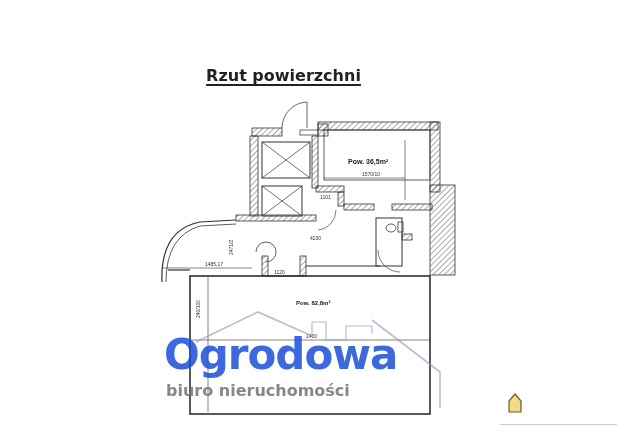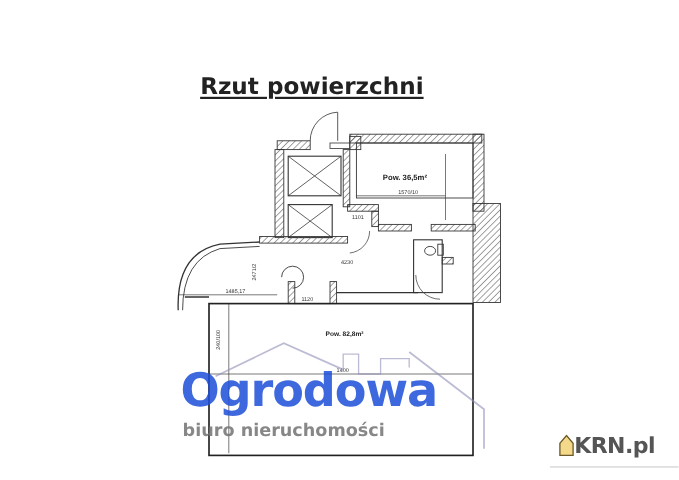--- a/index.html
+++ b/index.html
@@ -1,17 +1,17 @@
 <!DOCTYPE html>
 <html><head>
 <meta charset="utf-8">
 <style>
   html, body { margin:0; padding:0; }
   body { width:617px; height:436px; background:#ffffff; position:relative; overflow:hidden; font-family:"Liberation Sans", sans-serif; }
-  .title { position:absolute; left:0; width:567px; top:66px; text-align:center; font-family:"DejaVu Sans", sans-serif; font-weight:bold; font-size:21px; color:#222; }
+  .title { position:absolute; left:0; width:567px; top:66px; text-align:center; font-family:"DejaVu Sans", sans-serif; font-weight:bold; font-size:16px; color:#222; }
   .title span { text-decoration:underline; text-underline-offset:3px; text-decoration-thickness:2px; }
   svg.plan { position:absolute; left:0; top:0; }
   .lbl { font-family:"Liberation Sans", sans-serif; font-weight:bold; fill:#222; }
   .dim { font-family:"Liberation Sans", sans-serif; fill:#333; }
   .wm1 { position:absolute; left:164px; top:330px; font-family:"DejaVu Sans", sans-serif; font-weight:bold; font-size:42px; color:#1d4ed8; opacity:0.85; letter-spacing:-1px; }
   .wm2 { position:absolute; left:166px; top:381px; font-family:"DejaVu Sans", sans-serif; font-weight:bold; font-size:16px; color:#737373; opacity:0.85; }
   .krn { position:absolute; left:508px; top:393px; display:flex; align-items:center; }
   .krn-text { font-family:"DejaVu Sans", sans-serif; font-weight:bold; font-size:20px; color:#555; letter-spacing:-0.5px; }
   .krn-line { position:absolute; left:500px; top:424px; width:117px; height:1px; background:#ccc; }
 </style>
@@ -113,15 +113,14 @@
   </g>
 </svg>
 
 <div class="wm1">Ogrodowa</div>
 <div class="wm2">biuro nieruchomości</div>
 
 <div class="krn">
   <svg width="14" height="20" viewBox="0 0 14 20">
     <path d="M1 19 L1 8 L7 1 L13 8 L13 19 Z" fill="#f5d98a" stroke="#6b5a2a" stroke-width="1.2"></path>
   </svg>
-  <span class="krn-text">KRN.pl</span>
 </div>
 <div class="krn-line"></div>
 
 </body></html>

